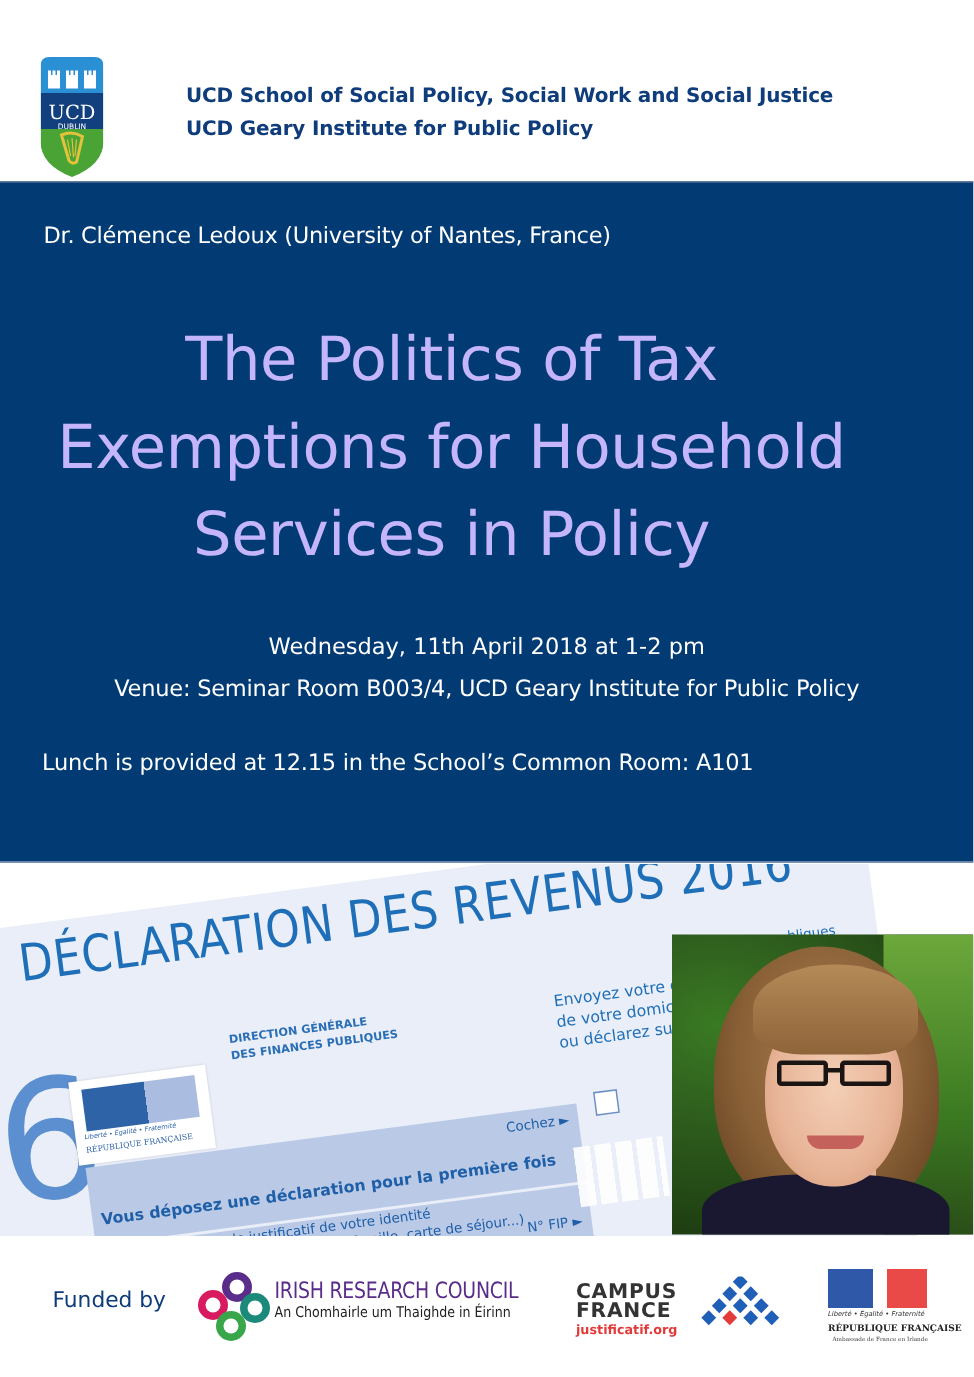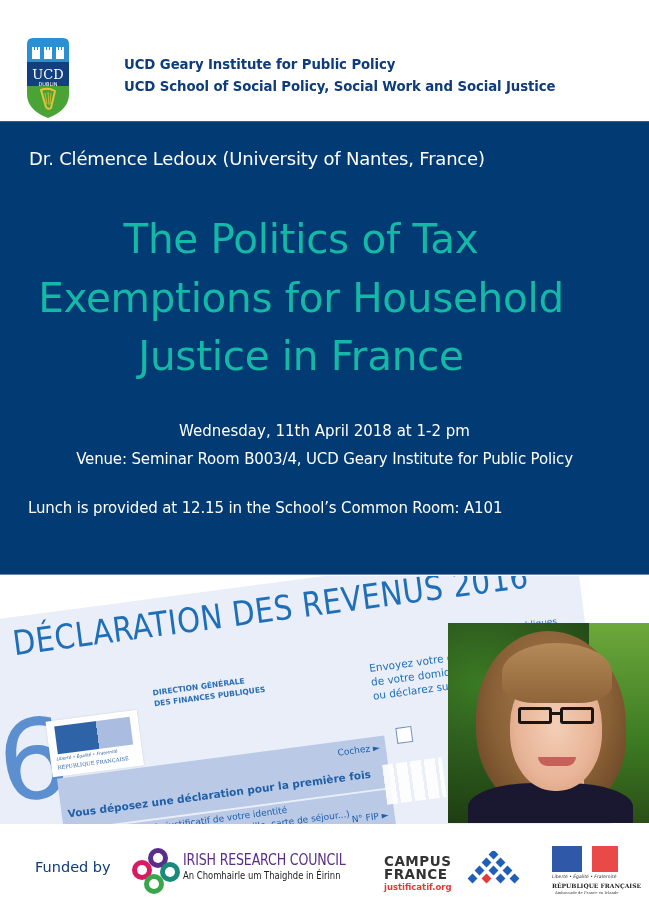--- a/index.html
+++ b/index.html
@@ -7,22 +7,22 @@
     body { position: relative; font-family: "DejaVu Sans", sans-serif; }
 
     
     .header { position: absolute; left: 0; top: 12px; width: 539px; height: 121px; background: #fff; }
     .ucd-logo { position: absolute; left: 27px; top: 26px; width: 42px; height: 80px; }
     .header-lines { position: absolute; left: 124px; top: 42px; }
     .header-line { font-family: "DejaVu Sans", sans-serif; font-weight: bold; font-size: 13.3px; color: #0f3c7a; line-height: 22px; white-space: nowrap; letter-spacing: -0.1px; }
 
     
     .panel { position: absolute; left: 0; top: 121px; width: 649px; height: 454px; background: #023a73; border-top: 1px solid #3d5d86; border-bottom: 1px solid #6b86a6; color: #fff; }
-    .speaker { position: absolute; left: 29px; top: 26px; font-size: 18px; color: #fff; white-space: nowrap; letter-spacing: -0.2px; }
-    .title { position: absolute; left: 0; top: 88px; width: 602px; text-align: center; font-size: 40.5px; line-height: 58.5px; color: #14b8a6; letter-spacing: -0.3px; }
+    .speaker { position: absolute; left: 29px; top: 26px; font-size: 15px; color: #fff; white-space: nowrap; letter-spacing: -0.2px; }
+    .title { position: absolute; left: 0; top: 88px; width: 602px; text-align: center; font-size: 40.5px; line-height: 58.5px; color: #c4b5fd; letter-spacing: -0.3px; }
     .datetime { position: absolute; left: 0; top: 300px; width: 649px; text-align: center; font-size: 15px; color: #fff; white-space: nowrap; }
     .venue { position: absolute; left: 0; top: 328px; width: 649px; text-align: center; font-size: 15px; color: #fff; white-space: nowrap; letter-spacing: -0.15px; }
     .lunch { position: absolute; left: 28px; top: 375px; font-size: 15px; line-height: 22px; color: #fff; white-space: nowrap; letter-spacing: -0.15px; }
 
     
     .imageband { position: absolute; left: 0; top: 576px; width: 649px; height: 248px; overflow: hidden; background: #ffffff; }
     .taxform { position: absolute; left: -40px; top: 48px; width: 620px; height: 300px; background: #e9eef8; transform: rotate(-7.5deg); transform-origin: 0 0; }
     .tf-heading { position: absolute; left: 50px; top: 6px; font-family: "DejaVu Sans", sans-serif; font-size: 34px; color: #1f6fb8; letter-spacing: 0.5px; white-space: nowrap; transform: scaleX(0.86); transform-origin: 0 0; }
     .tf-direction { position: absolute; left: 182px; top: 88px; font-size: 7.5px; font-weight: bold; color: #2a6eb5; line-height: 11px; }
     .tf-bignum { position: absolute; left: 20px; top: 90px; font-size: 110px; color: #5c8fcf; line-height: 1; }
@@ -106,31 +106,31 @@
       <text x="21" y="41" text-anchor="middle" font-family="DejaVu Serif, serif" font-size="13" fill="#fff">UCD</text>
       <text x="21" y="48" text-anchor="middle" font-family="DejaVu Sans, sans-serif" font-size="5" fill="#fff">DUBLIN</text>
 
       <path d="M14 52 Q21 49 28 53 L24 70 Q21 72 19 69 Z" fill="none" stroke="#e2c33a" stroke-width="2"></path>
       <line x1="18" y1="55" x2="20" y2="66" stroke="#e2c33a" stroke-width="0.8"></line>
       <line x1="21" y1="54" x2="22" y2="67" stroke="#e2c33a" stroke-width="0.8"></line>
       <line x1="24" y1="55" x2="23" y2="66" stroke="#e2c33a" stroke-width="0.8"></line>
     </g>
   </svg>
   <div class="header-lines">
+    <div class="header-line">UCD School of Social Policy, Social Work and Social Justice</div>
     <div class="header-line">UCD Geary Institute for Public Policy</div>
-    <div class="header-line">UCD School of Social Policy, Social Work and Social Justice</div>
   </div>
 </div>
 
 <div class="panel">
   <div class="speaker">Dr. Clémence Ledoux (University of Nantes, France)</div>
   <div class="title">
     <div>The Politics of Tax</div>
     <div>Exemptions for Household</div>
-    <div>Justice in France</div>
+    <div>Services in Policy</div>
   </div>
   <div class="datetime">Wednesday, 11th April 2018 at 1-2 pm</div>
   <div class="venue">Venue: Seminar Room B003/4, UCD Geary Institute for Public Policy</div>
   <div class="lunch">
     <div>Lunch is provided at 12.15 in the School’s Common Room: A101</div>
   </div>
 </div>
 
 <div class="imageband">
   <div class="taxform">

